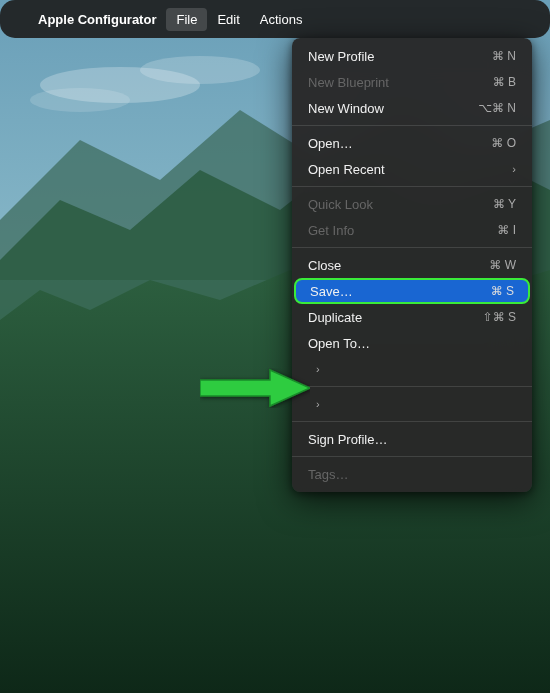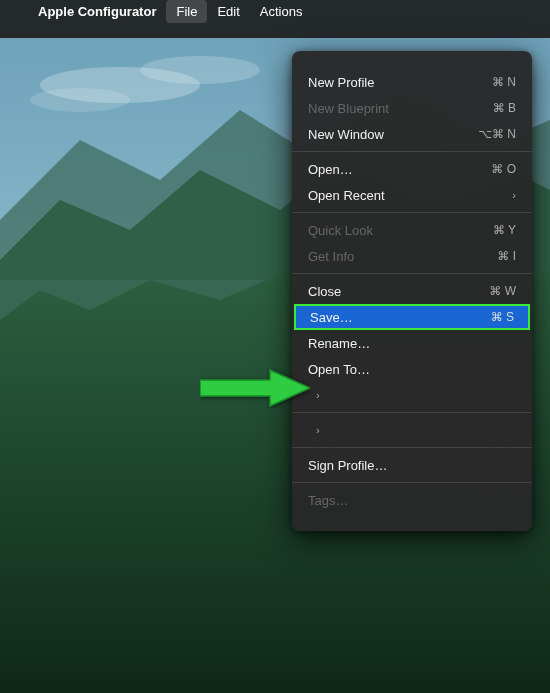--- a/index.html
+++ b/index.html
@@ -42,23 +42,24 @@
     }
 
     
     .menubar {
       position: absolute;
       top: 0; left: 0;
       width: 550px;
       height: 38px;
       background: rgba(30, 30, 30, 0.92);
       display: flex;
-      align-items: flex-start;
+      align-items: center;
       z-index: 100;
-      padding: 0 8px;
+      padding: 16px 8px;
+      border-radius: 15px;
     }
 
     .menubar-item {
       color: #fff;
       font-size: 13px;
       font-weight: 400;
       padding: 4px 10px;
       border-radius: 4px;
       cursor: pointer;
       white-space: nowrap;
@@ -68,47 +69,47 @@
       font-weight: 700;
     }
 
     .menubar-item.active {
       background: rgba(255,255,255,0.15);
     }
 
     
     .dropdown-menu {
       position: absolute;
-      top: 51px;
+      top: 38px;
       left: 292px;
       width: 240px;
       background: rgba(40, 40, 40, 0.97);
       border-radius: 8px;
       box-shadow: 0 8px 32px rgba(0,0,0,0.7), 0 2px 8px rgba(0,0,0,0.5);
       z-index: 200;
-      padding: 18px 0;
+      padding: 5px 0;
       backdrop-filter: blur(20px);
     }
 
     .menu-item {
       display: flex;
       align-items: center;
       justify-content: space-between;
       padding: 5px 16px;
       color: #f0f0f0;
       font-size: 13px;
       cursor: pointer;
       height: 26px;
       position: relative;
     }
 
     .menu-item.highlighted {
       background: #1966d2;
       border: 2px solid #3aeb3a;
-      border-radius: 0;
+      border-radius: 8px;
       margin: 0 2px;
       padding: 3px 14px;
     }
 
     .menu-item.disabled {
       color: #666;
       cursor: default;
     }
 
     .menu-item .label {
@@ -238,24 +239,25 @@
   <div class="menu-item">
     <span class="label">Close</span>
     <span class="shortcut">⌘ W</span>
   </div>
 
   <div class="menu-item highlighted">
     <span class="label">Save…</span>
     <span class="shortcut">⌘ S</span>
   </div>
 
-
-  <div class="menu-item">
-    <span class="label">Rename…</span>
-  </div>
+  <div class="menu-item">
+    <span class="label">Duplicate</span>
+    <span class="shortcut">⇧⌘ S</span>
+  </div>
+
 
   <div class="menu-item">
     <span class="label">Open To…</span>
   </div>
 
   <div class="menu-item">
     <span class="chevron">›</span>
   </div>
 
   <div class="menu-separator"></div>

